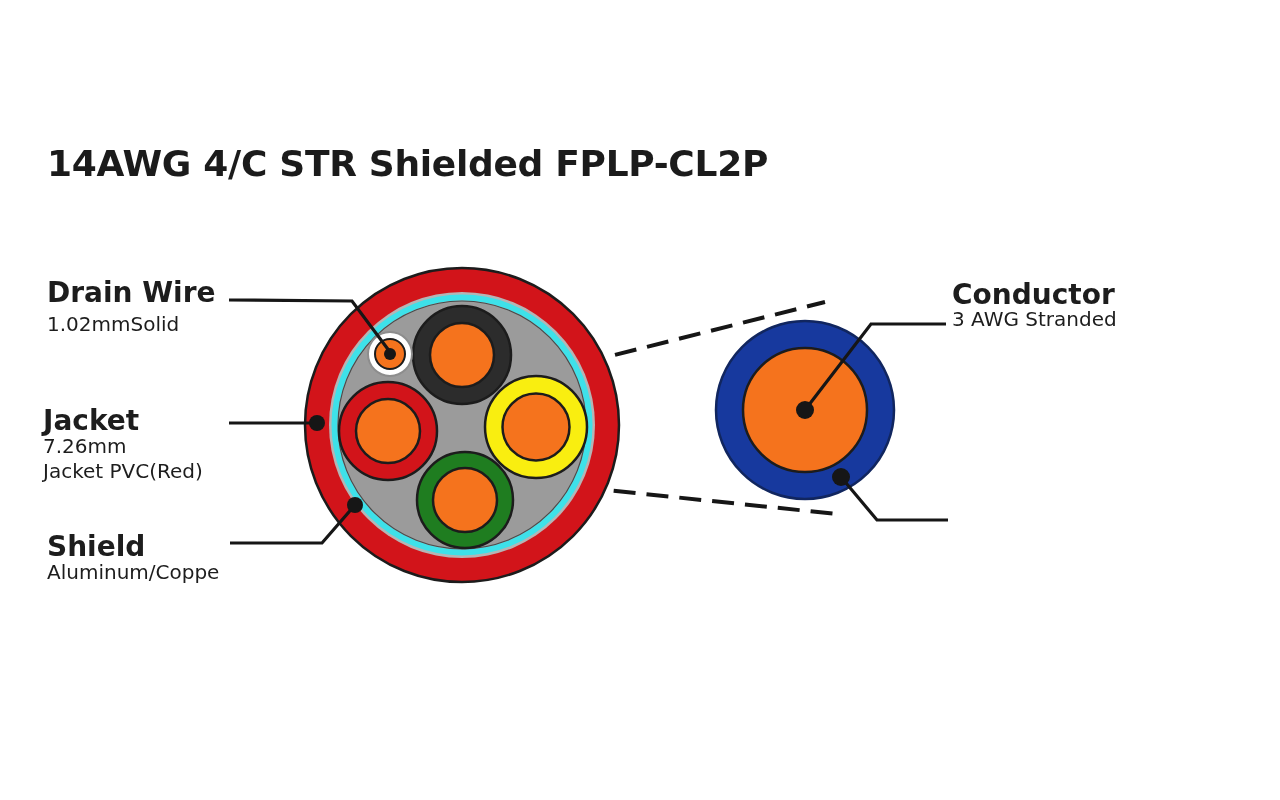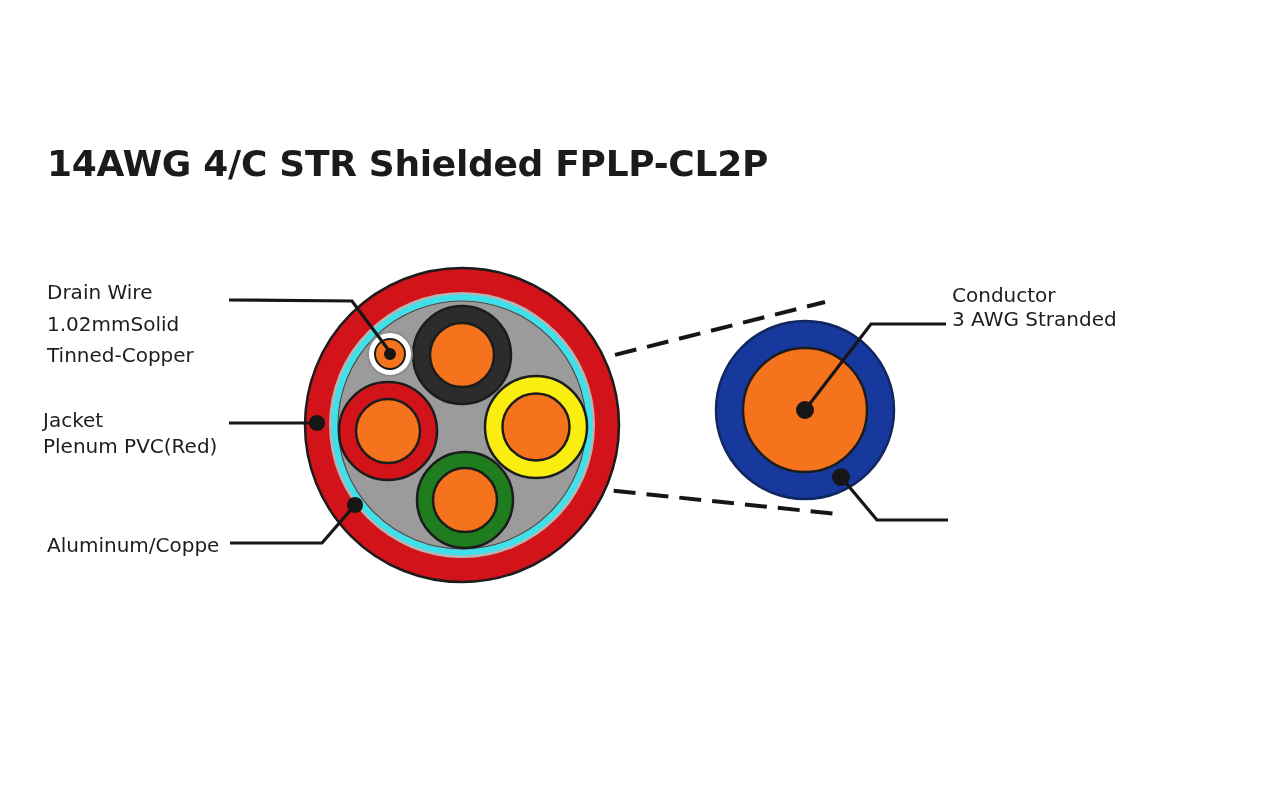--- a/index.html
+++ b/index.html
@@ -7,21 +7,21 @@
     position:relative; width:1280px; height:800px; background:#ffffff;
     font-family:"DejaVu Sans","Liberation Sans",sans-serif; color:#1d1d1d; overflow:hidden;
   }
   .stage svg { position:absolute; left:0; top:0; }
   .title {
     position:absolute; left:47px; top:146px;
     font-size:36px; font-weight:bold; line-height:1; letter-spacing:-0.3px; color:#1b1b1b;
     white-space:nowrap;
   }
   .block { position:absolute; white-space:nowrap; }
-  .block .h { font-weight:normal; font-size:20px; }
+  .block .h { font-weight:bold; font-size:28px; }
   .block .l { font-weight:normal; font-size:20px; }
   .blk-drain .h{ line-height:33px; } .blk-drain .l{ line-height:31px; }
   .blk-jacket .h{ line-height:27px; } .blk-jacket .l{ line-height:25px; }
   .blk-shield .h{ line-height:27px; } .blk-shield .l{ line-height:25px; }
   .blk-conductor .h{ line-height:24px; } .blk-conductor .l{ line-height:24px; }
   .blk-dielectric .h{ line-height:26px; } .blk-dielectric .l{ line-height:25px; }
   .blk-drain { left:47px; top:276px; }
   .blk-jacket { left:43px; top:407px; }
   .blk-shield { left:47px; top:533px; }
   .blk-conductor { left:952px; top:283px; }
@@ -88,29 +88,30 @@
       <circle cx="805" cy="410" r="9" fill="#161616"></circle>
       <circle cx="841" cy="477" r="9" fill="#161616"></circle>
     </g>
   </svg>
 
   <div class="title">14AWG 4/C STR Shielded FPLP-CL2P</div>
 
   <div class="block blk-drain">
     <div class="h">Drain Wire</div>
     <div class="l">1.02mmSolid</div>
-    <div class="l">Tinned-Copper</div>
   </div>
 
   <div class="block blk-jacket">
     <div class="h">Jacket</div>
-    <div class="l">Plenum PVC(Red)</div>
+    <div class="l">7.26mm</div>
+    <div class="l">Jacket PVC(Red)</div>
   </div>
 
   <div class="block blk-shield">
+    <div class="h">Shield</div>
     <div class="l">Aluminum/Coppe</div>
   </div>
 
   <div class="block blk-conductor">
     <div class="h">Conductor</div>
     <div class="l">3 AWG Stranded</div>
   </div>
 
 
 </div>

